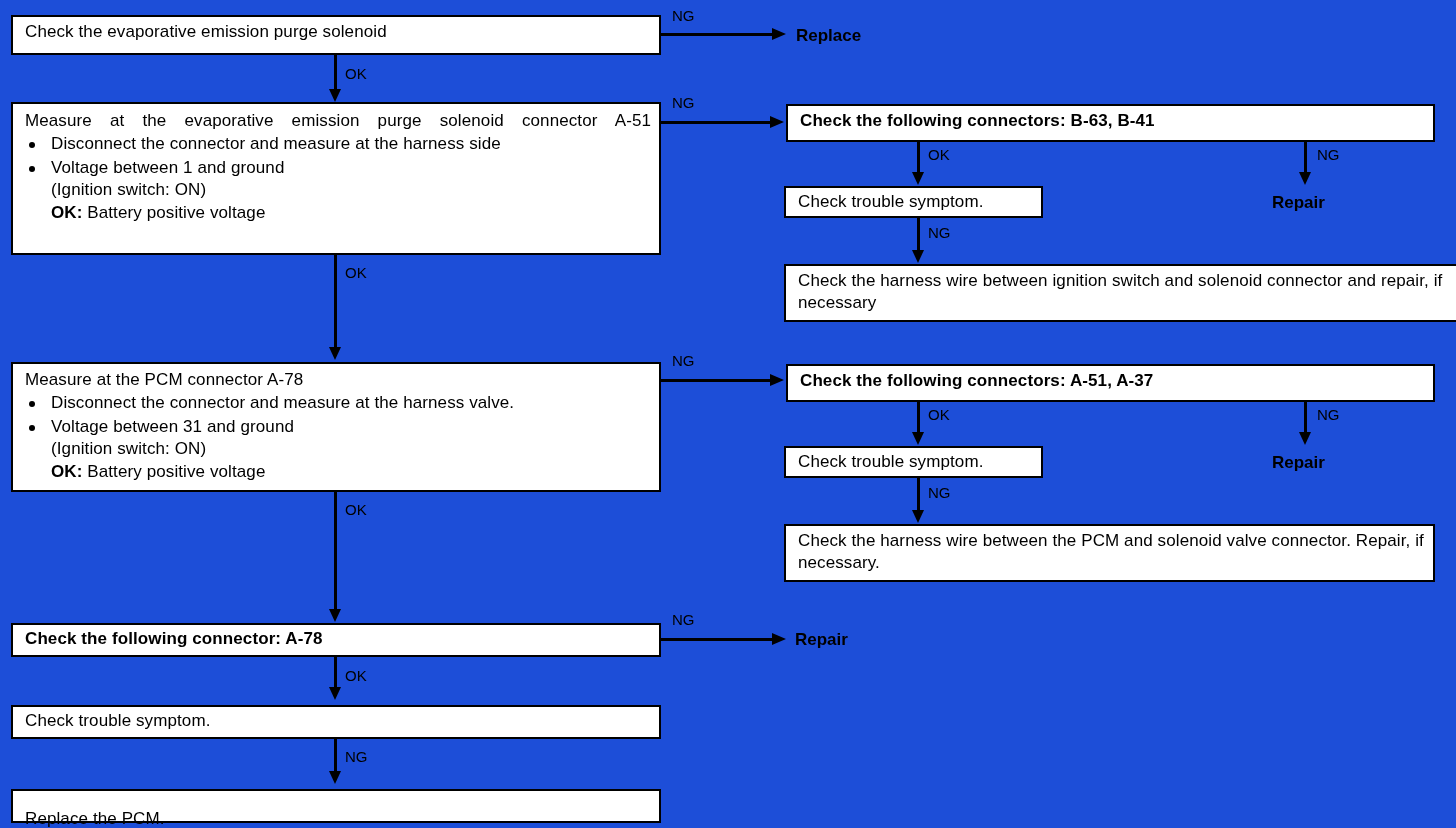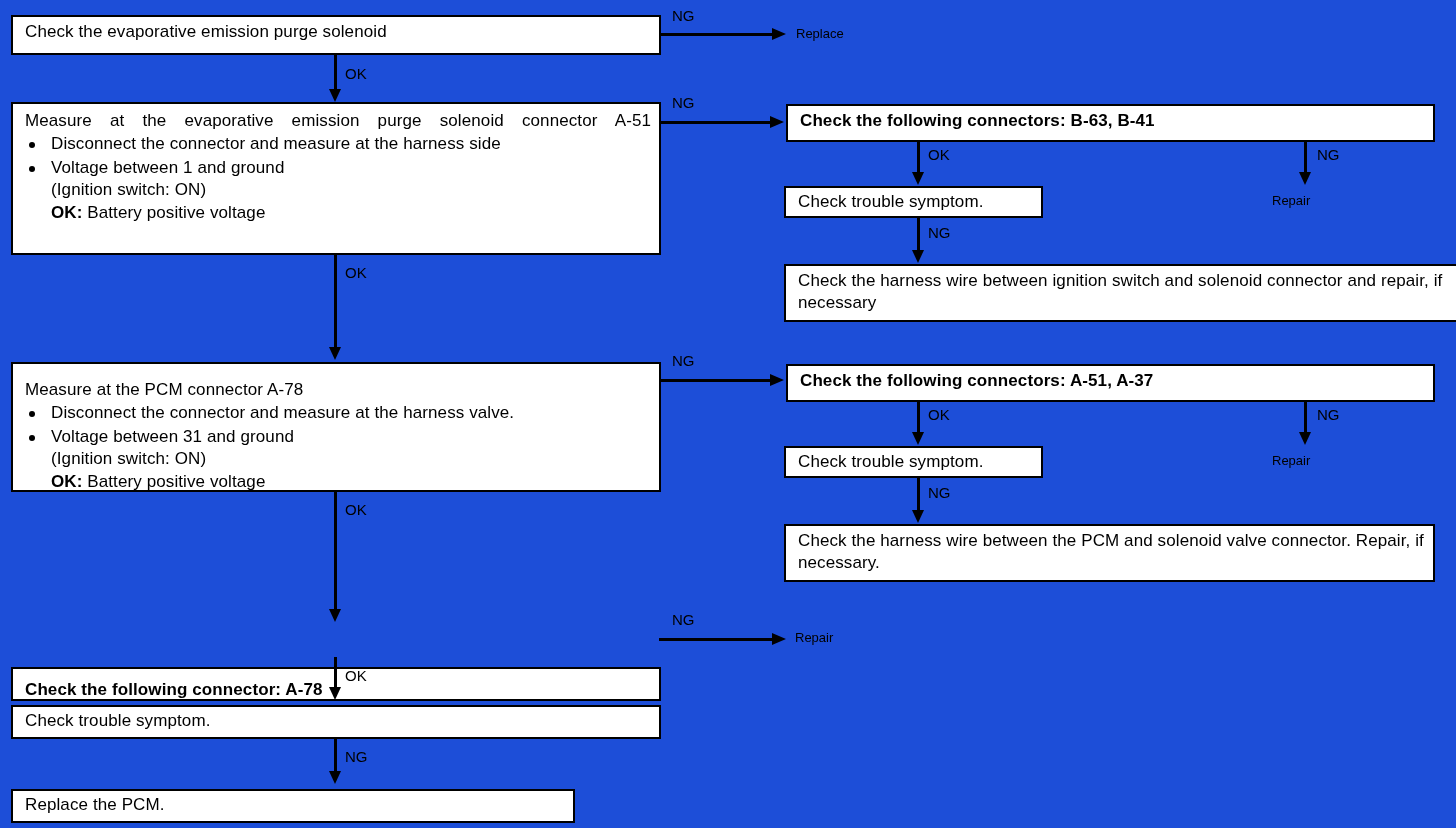--- a/index.html
+++ b/index.html
@@ -90,22 +90,22 @@
     border-left: 14px solid #000;
   }
   .label {
     position: absolute;
     font-size: 15px;
     line-height: 1;
     white-space: nowrap;
   }
   .term {
     position: absolute;
-    font-size: 13px;
-    font-weight: normal;
+    font-size: 17px;
+    font-weight: bold;
     line-height: 1;
     white-space: nowrap;
   }
 </style>
 </head>
 <body>
 
 <div id="canvas">
 
   <div class="box" style="left:11px; top:15px; width:650px; height:40px;">
@@ -166,21 +166,21 @@
     <span>Check trouble symptom.</span>
   </div>
   <div class="vline" style="left:917px; top:218px; height:35px;"></div>
   <div class="arrow-down" style="left:912px; top:250px;"></div>
   <div class="label" style="left:928px; top:225px;">NG</div>
 
   <div class="box" style="left:784px; top:264px; width:712px; height:58px; padding-top:4px;">
     <span>Check the harness wire between ignition switch and solenoid connector and repair, if necessary</span>
   </div>
 
-  <div class="box" style="left:11px; top:362px; width:650px; height:130px; padding-top:15px;">
+  <div class="box" style="left:11px; top:362px; width:650px; height:130px; padding-top:5px;">
     <div>Measure at the PCM connector A-78</div>
     <ul class="bullets">
       <li>
         <span class="dot"></span>
         <span>Disconnect the connector and measure at the harness valve.</span>
       </li>
       <li>
         <span class="dot"></span>
         <span>Voltage between 31 and ground</span>
       </li>
@@ -216,37 +216,37 @@
     <span>Check trouble symptom.</span>
   </div>
   <div class="vline" style="left:917px; top:478px; height:35px;"></div>
   <div class="arrow-down" style="left:912px; top:510px;"></div>
   <div class="label" style="left:928px; top:485px;">NG</div>
 
   <div class="box" style="left:784px; top:524px; width:651px; height:58px; padding-top:4px;">
     <span>Check the harness wire between the PCM and solenoid valve connector. Repair, if necessary.</span>
   </div>
 
-  <div class="box bold" style="left:11px; top:623px; width:650px; height:34px; padding-top:10px;margin-top:44px;">
+  <div class="box bold" style="left:11px; top:623px; width:650px; height:34px; padding-top:3px;">
     <span>Check the following connector:</span>
     <span class="semi">A-78</span>
   </div>
   <div class="hline" style="left:659px; top:638px; width:120px;"></div>
   <div class="arrow-right" style="left:772px; top:633px;"></div>
   <div class="label" style="left:672px; top:612px;">NG</div>
   <div class="term" style="left:795px; top:631px;">Repair</div>
 
   <div class="vline" style="left:334px; top:657px; height:33px;"></div>
   <div class="arrow-down" style="left:329px; top:687px;"></div>
   <div class="label" style="left:345px; top:668px;">OK</div>
 
   <div class="box" style="left:11px; top:705px; width:650px; height:34px; padding-top:3px;">
     <span>Check trouble symptom.</span>
   </div>
   <div class="vline" style="left:334px; top:739px; height:35px;"></div>
   <div class="arrow-down" style="left:329px; top:771px;"></div>
   <div class="label" style="left:345px; top:749px;">NG</div>
 
-  <div class="box" style="left:11px; top:789px; width:564px; height:34px; padding-top:3px;">
+  <div class="box" style="left:11px; top:789px; width:650px; height:34px; padding-top:17px;">
     <span>Replace the PCM.</span>
   </div>
 
 </div>
 
 </body></html>

